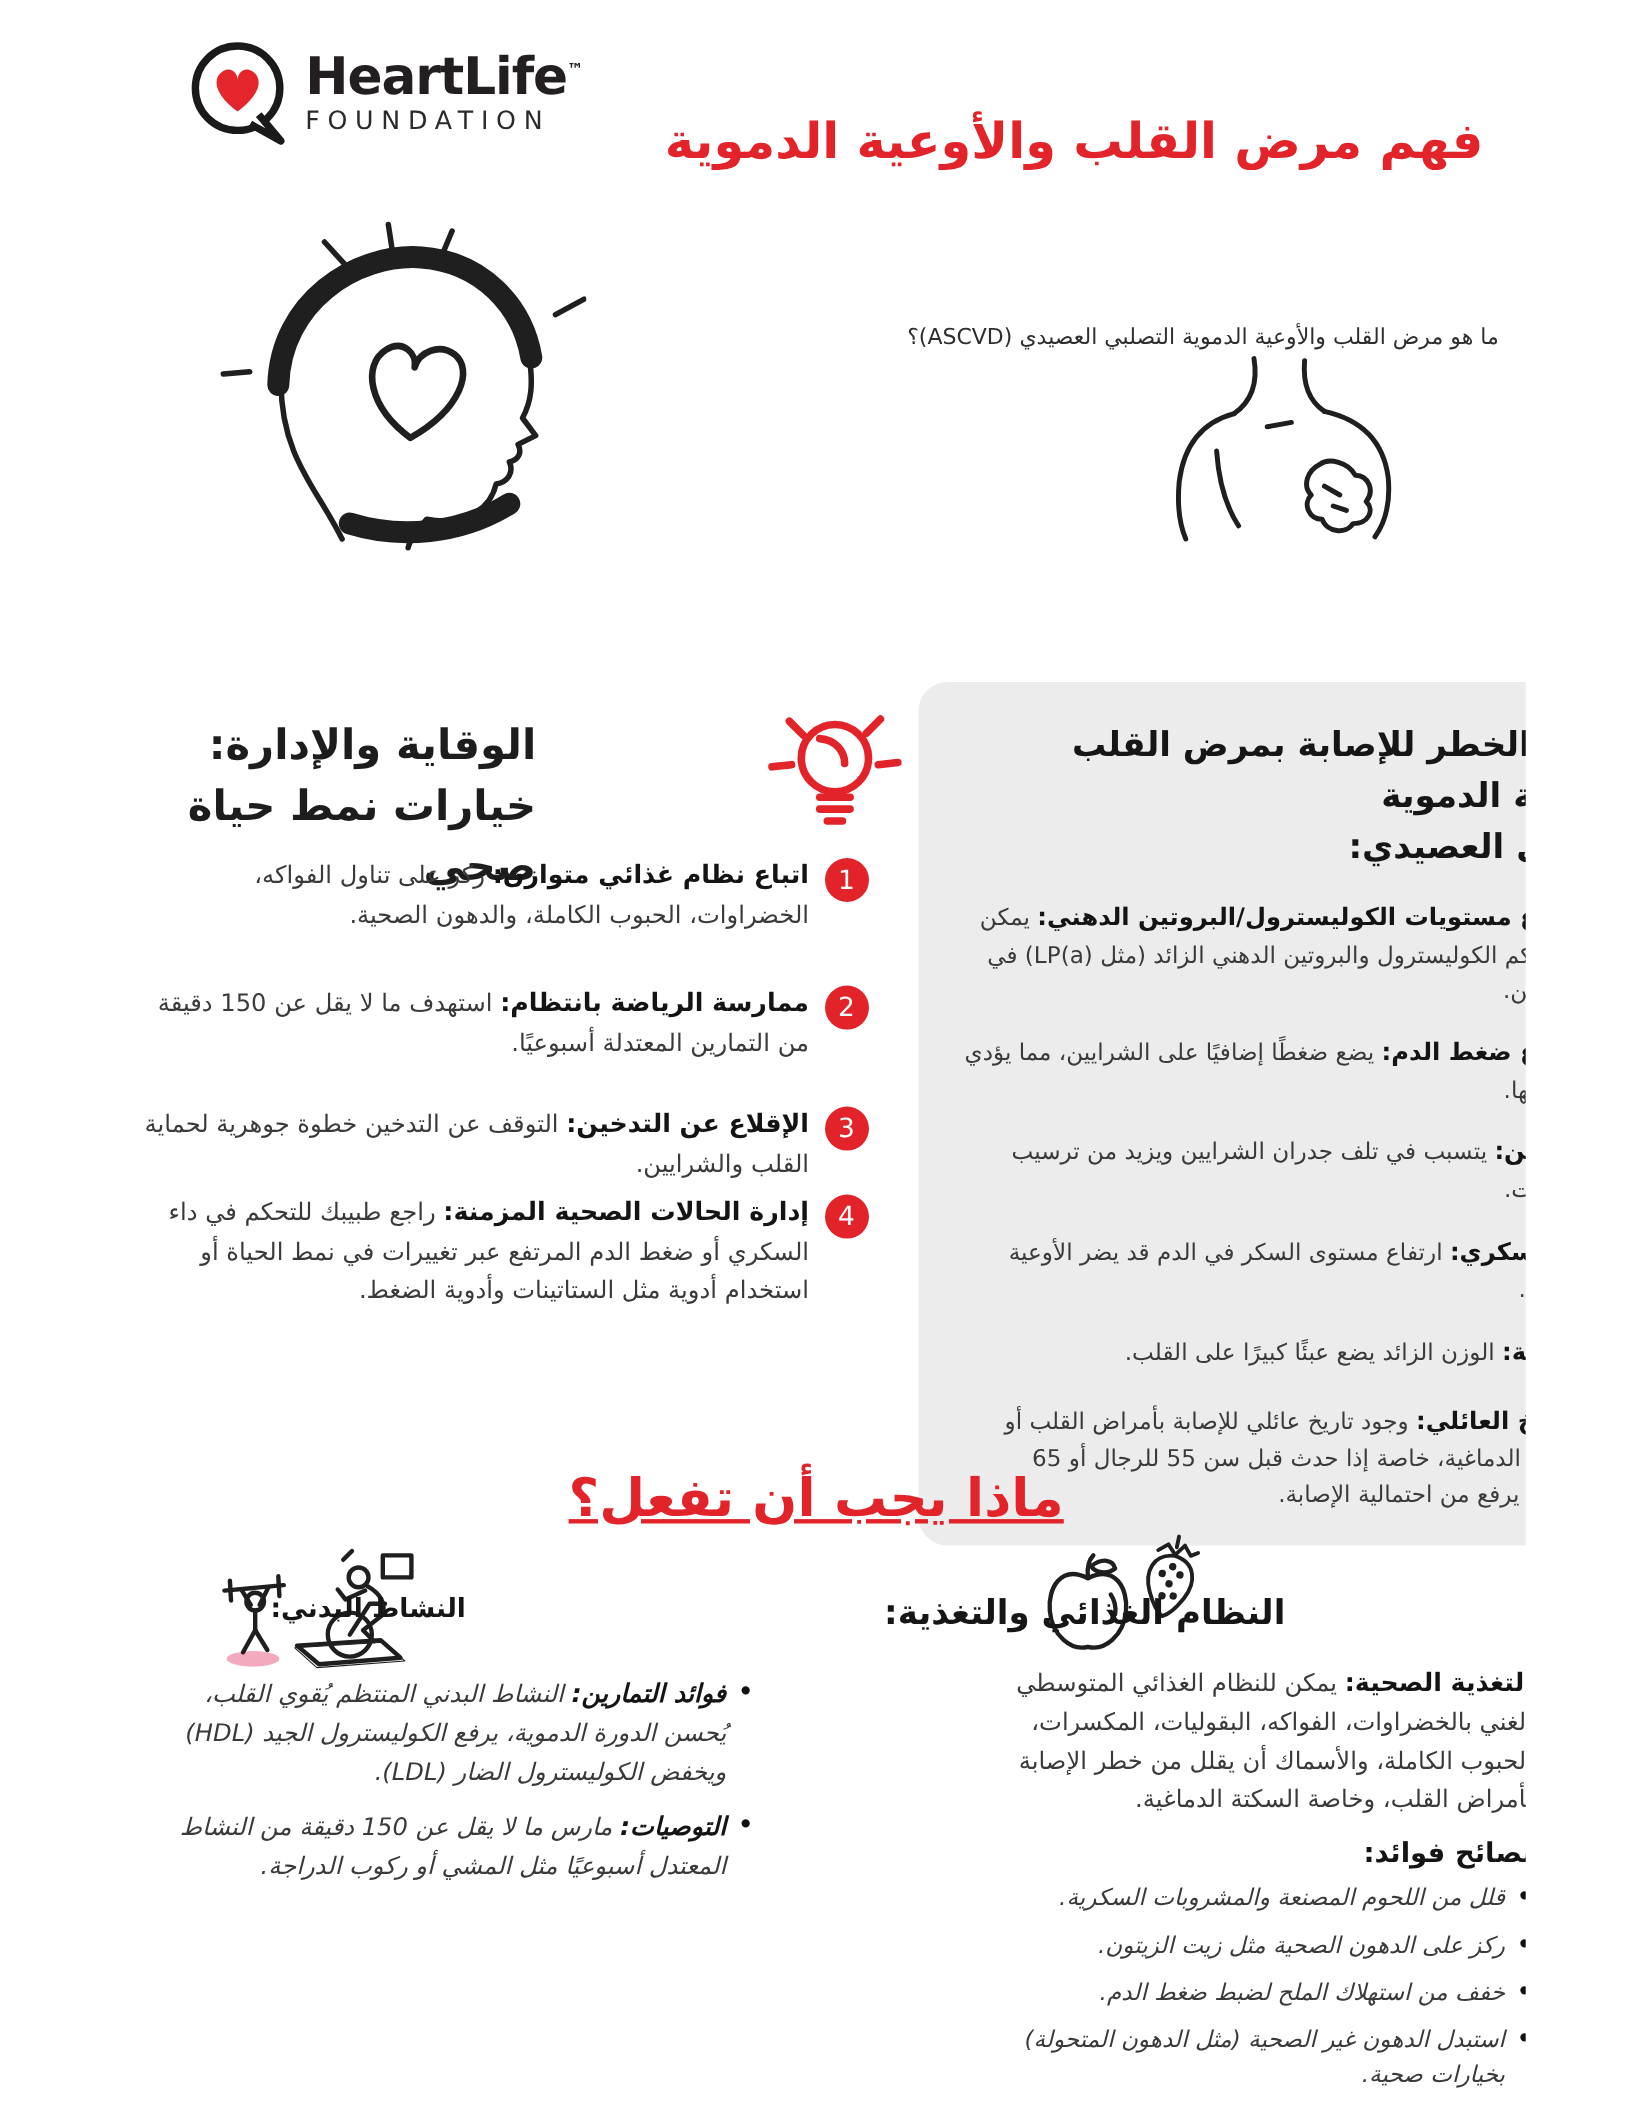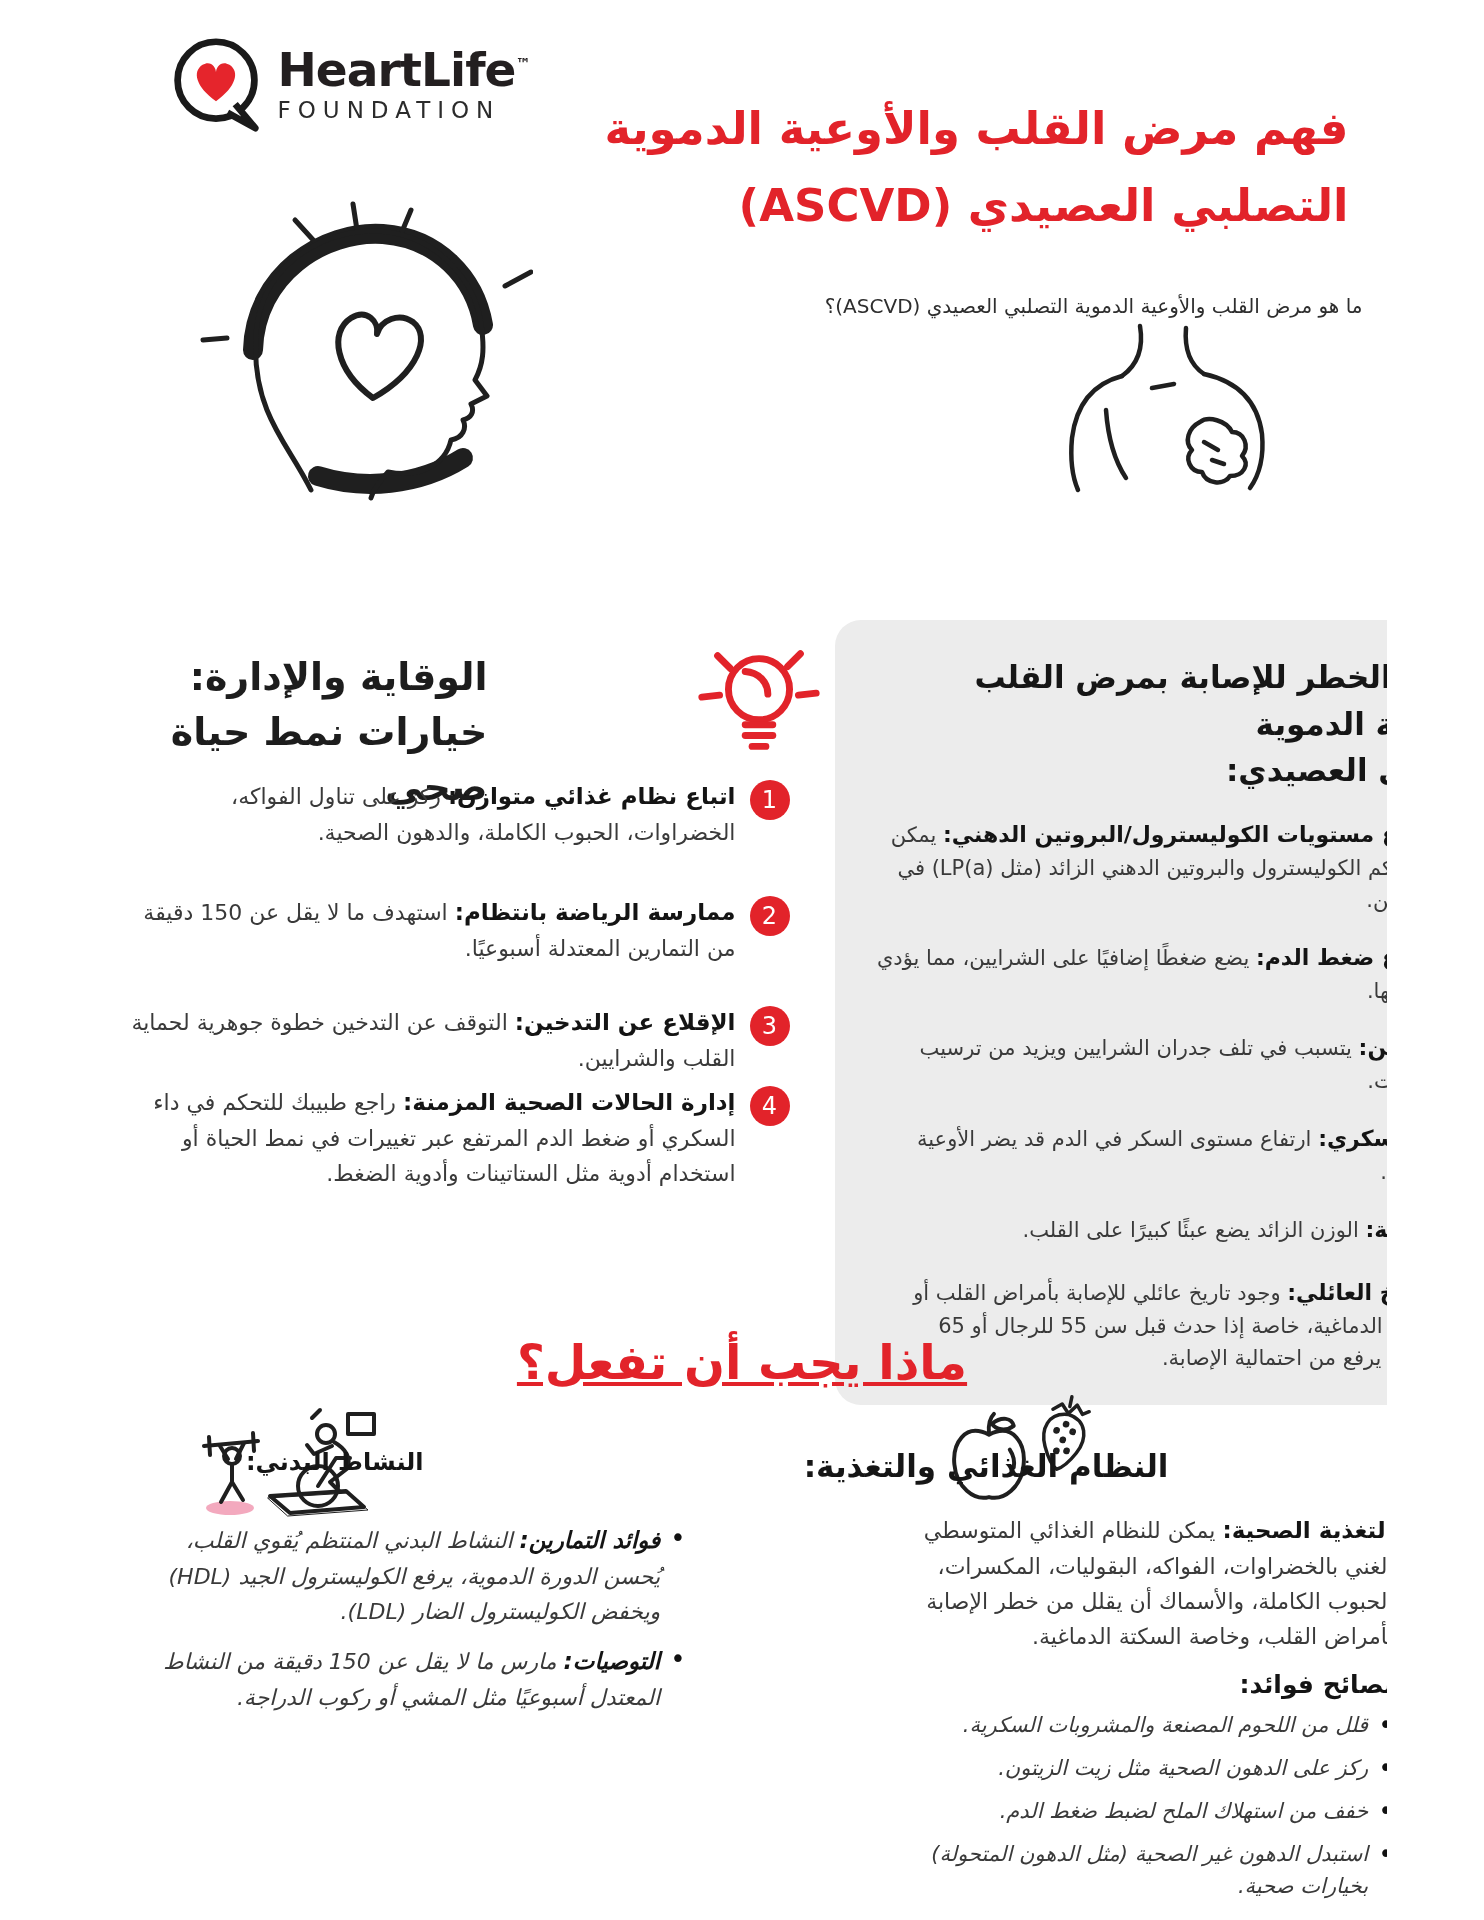--- a/index.html
+++ b/index.html
@@ -87,21 +87,21 @@
       <circle cx="50" cy="46" r="40" fill="#fff" stroke="#1a1a1a" stroke-width="7"></circle>
       <path d="M62 80 L91 96 L70 71" fill="#fff" stroke="#1a1a1a" stroke-width="7" stroke-linejoin="round"></path>
       <path d="M50 68 C29 53 25 37 36 30 C44 25 50 32 50 38 C50 32 56 25 64 30 C75 37 71 53 50 68 Z" fill="#e5252c"></path>
     </svg>
     <div>
       <div class="logo-name"><span>HeartLife</span><sup>™</sup></div>
       <div class="logo-sub">FOUNDATION</div>
     </div>
   </div>
 
-  <h1 class="main-title"><span>فهم مرض القلب والأوعية الدموية</span><br><span>التصلبي العصيدي (ASCVD)</span></h1>
+  <h1 class="main-title"><span>فهم مرض القلب والأوعية الدموية</span><br></h1>
 
   <div class="subtitle">ما هو مرض القلب والأوعية الدموية التصلبي العصيدي (ASCVD)؟</div>
 
 
   <svg class="head-illu sketch" viewBox="0 0 350 320">
     <g stroke="#f3a9be" stroke-width="20" fill="none" stroke-linecap="round">
       <path d="M70 160 C72 85 140 40 200 44 C255 48 292 88 300 135" stroke="#f3a9be"></path>
       <path d="M135 286 C180 300 235 296 280 268" stroke="#f3a9be"></path>
     </g>
     <g stroke-width="5">

